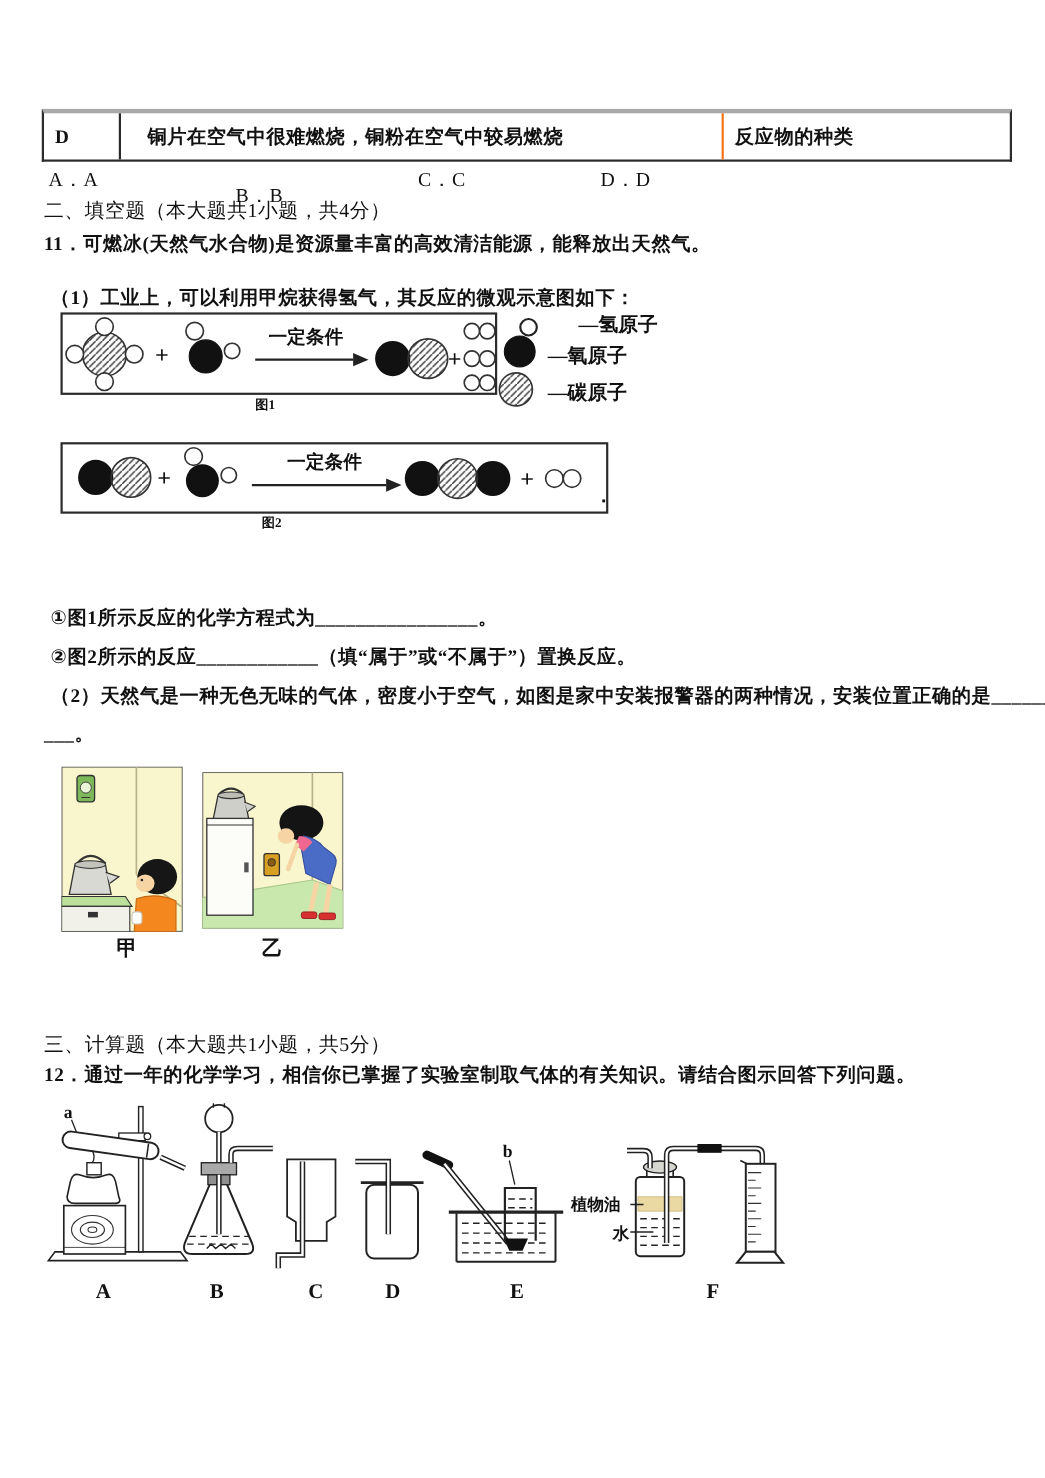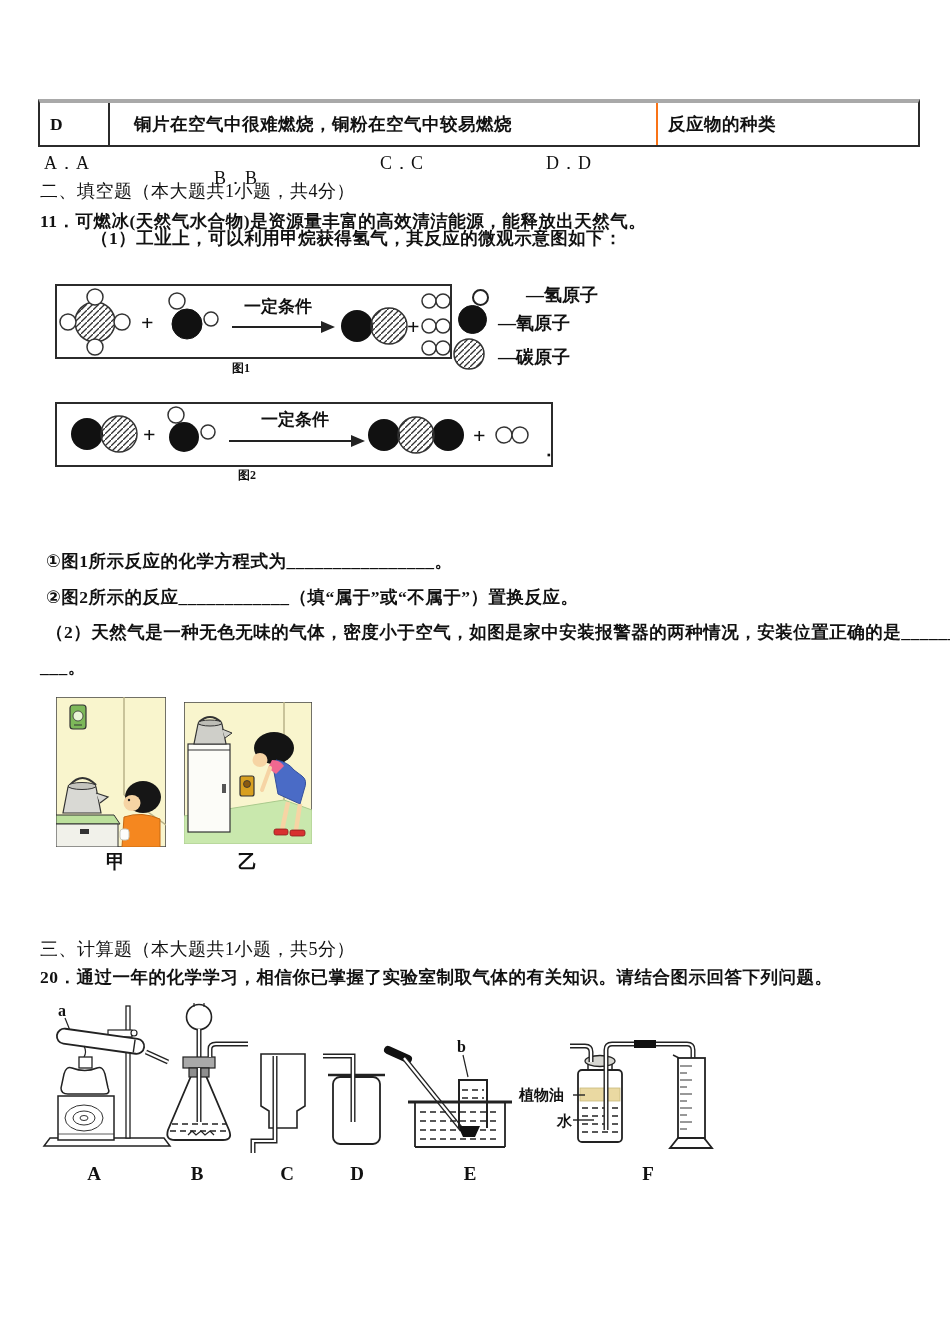--- a/index.html
+++ b/index.html
@@ -41,21 +41,21 @@
     <div class="ans-c3 txt">反应物的种类</div>
   </div>
 
   <div class="abs heading" style="left:44px;top:151px;">A．A</div>
   <div class="abs heading" style="left:214px;top:166px;">B．B</div>
   <div class="abs heading" style="left:380px;top:151px;">C．C</div>
   <div class="abs heading" style="left:546px;top:151px;">D．D</div>
 
   <div class="abs heading" style="left:40px;top:179px;">二、填空题（本大题共1小题，共4分）</div>
   <div class="abs txt" style="left:40px;top:209px;">11．可燃冰(天然气水合物)是资源量丰富的高效清洁能源，能释放出天然气。</div>
-  <div class="abs txt" style="left:46px;top:226px;margin-left:45px;">（1）工业上，可以利用甲烷获得氢气，其反应的微观示意图如下：</div>
+  <div class="abs txt" style="left:46px;top:258px;">（1）工业上，可以利用甲烷获得氢气，其反应的微观示意图如下：</div>
 
   <div class="abs figbox" style="left:55px;top:284px;width:393px;height:71px;">
     <svg width="393" height="71" viewBox="0 0 393 71">
       <defs>
         <pattern id="hatchA" width="6" height="6" patternUnits="userSpaceOnUse">
           <path d="M0,6 L6,0" stroke="#333" stroke-width="1.3"></path>
         </pattern>
       </defs>
       <g>
         <circle cx="38" cy="36" r="20" fill="url(#hatchA)" stroke="#333" stroke-width="1.5"></circle>
@@ -206,21 +206,21 @@
       <path d="M116,102 L112,128" stroke="#f6d4a4" stroke-width="4.5"></path>
       <rect x="90" y="127" width="14" height="6" rx="2" fill="#d83030" stroke="#8e1c1c" stroke-width="0.8"></rect>
       <rect x="106" y="128" width="15" height="6" rx="2" fill="#d83030" stroke="#8e1c1c" stroke-width="0.8"></rect>
     </g>
   </svg>
 
   <div class="abs small-cap" style="left:106px;top:849px;">甲</div>
   <div class="abs small-cap" style="left:238px;top:849px;">乙</div>
 
   <div class="abs heading" style="left:40px;top:937px;">三、计算题（本大题共1小题，共5分）</div>
-  <div class="abs txt" style="left:40px;top:965px;">20．通过一年的化学学习，相信你已掌握了实验室制取气体的有关知识。请结合图示回答下列问题。</div>
+  <div class="abs txt" style="left:40px;top:965px;">12．通过一年的化学学习，相信你已掌握了实验室制取气体的有关知识。请结合图示回答下列问题。</div>
 
   <svg class="abs" style="left:42px;top:1000px;" width="690" height="185" viewBox="0 0 690 185">
 
     <g>
       <text x="16" y="16" class="app-marker">a</text>
       <line x1="23" y1="18" x2="31" y2="38" stroke="#222" stroke-width="1.2"></line>
       <polygon points="2,146 128,146 122,138 8,138" fill="#fff" stroke="#222" stroke-width="1.5"></polygon>
       <rect x="84" y="6" width="4" height="132" fill="#fff" stroke="#222" stroke-width="1.3"></rect>
       <rect x="66" y="30" width="24" height="7" fill="#fff" stroke="#222" stroke-width="1.2"></rect>
       <circle cx="92" cy="33" r="3" fill="#fff" stroke="#222" stroke-width="1.2"></circle>

